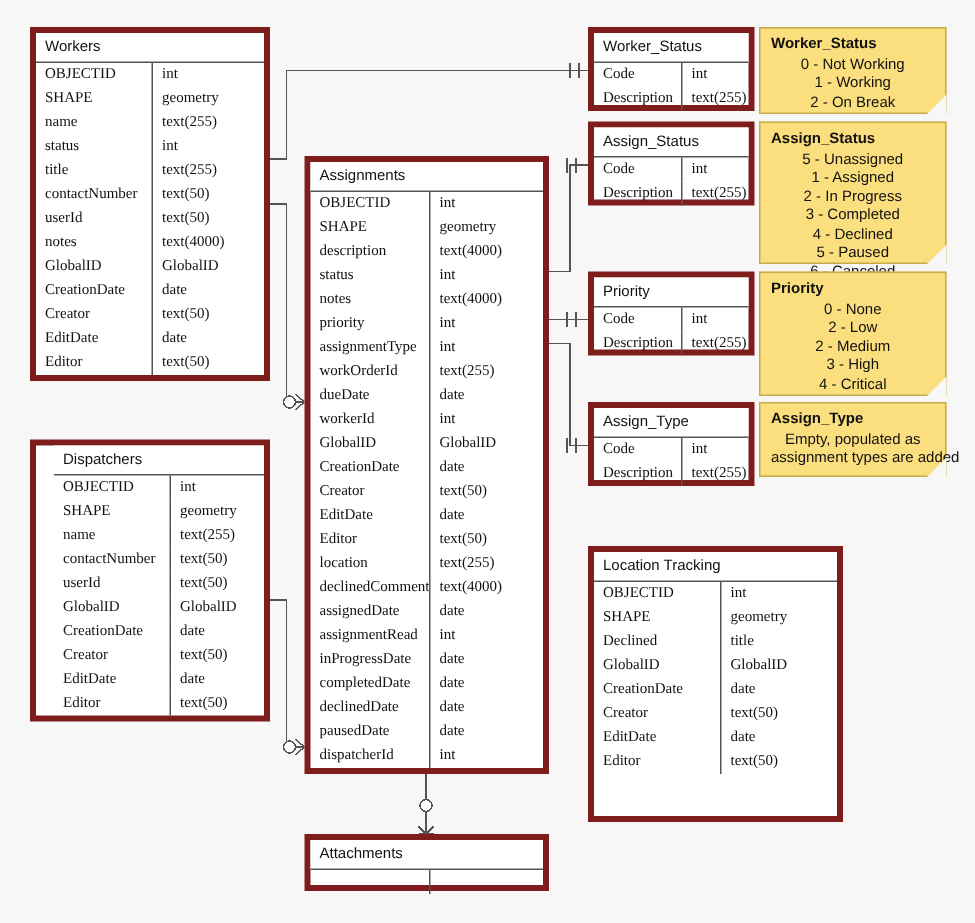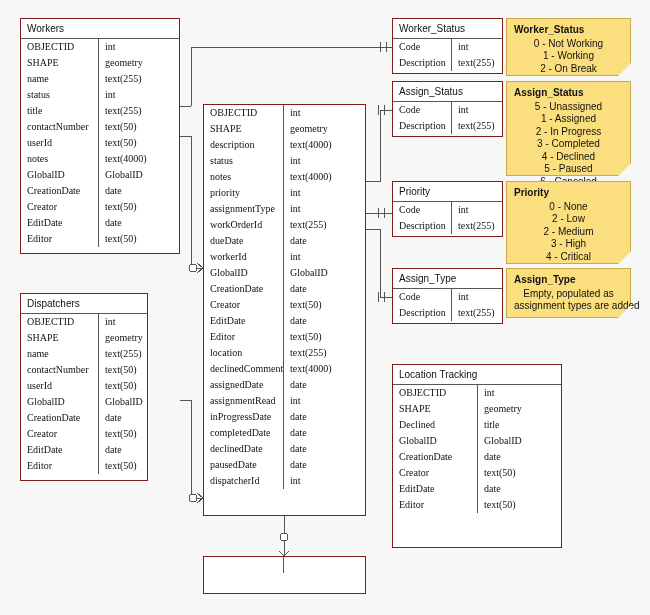--- a/index.html
+++ b/index.html
@@ -9,21 +9,21 @@
     font-family:"Liberation Sans", sans-serif;
     font-size:10px;
     color:#111;
     position:relative;
     overflow:hidden;
   }
   .canvas{position:absolute;left:0;top:0;width:650px;height:615px;}
   .entity{
     position:absolute;
     background:#ffffff;
-    border:1px solid #7f1d1d;
+    border:4px solid #7f1d1d;
     box-sizing:border-box;
   }
   .entity .title{
     height:20px;
     line-height:20px;
     padding-left:6px;
     border-bottom:1px solid #555;
     font-size:10px;
     color:#111;
     background:#fff;
@@ -176,21 +176,21 @@
           <div class="row">
             <div class="c1" style="width: 78px;">EditDate</div>
             <div class="c2">date</div>
           </div>
           <div class="row">
             <div class="c1" style="width: 78px;">Editor</div>
             <div class="c2">text(50)</div>
           </div>
         </div>
       </div>
-      <div class="entity" style="left: 20px; top: 293px; width: 128px; height: 188px;">
+      <div class="entity" style="left: 20px; top: 293px; width: 160px; height: 188px; padding-left: 12px;">
         <div class="title">Dispatchers</div>
         <div class="rows">
           <div class="row">
             <div class="c1" style="width: 78px;">OBJECTID</div>
             <div class="c2">int</div>
           </div>
           <div class="row">
             <div class="c1" style="width: 78px;">SHAPE</div>
             <div class="c2">geometry</div>
           </div>
@@ -222,20 +222,21 @@
             <div class="c1" style="width: 78px;">EditDate</div>
             <div class="c2">date</div>
           </div>
           <div class="row">
             <div class="c1" style="width: 78px;">Editor</div>
             <div class="c2">text(50)</div>
           </div>
         </div>
       </div>
       <div class="entity" style="left: 203px; top: 104px; width: 163px; height: 412px;">
+        <div class="title">Assignments</div>
         <div class="rows">
           <div class="row">
             <div class="c1" style="width: 80px;">OBJECTID</div>
             <div class="c2">int</div>
           </div>
           <div class="row">
             <div class="c1" style="width: 80px;">SHAPE</div>
             <div class="c2">geometry</div>
           </div>
           <div class="row">
@@ -411,20 +412,21 @@
             <div class="c1" style="width: 85px;">EditDate</div>
             <div class="c2">date</div>
           </div>
           <div class="row">
             <div class="c1" style="width: 85px;">Editor</div>
             <div class="c2">text(50)</div>
           </div>
         </div>
       </div>
       <div class="entity" style="left: 203px; top: 556px; width: 163px; height: 38px;">
+        <div class="title">Attachments</div>
         <div class="rows">
           <div class="row">
             <div class="c1" style="width: 80px;"></div>
             <div class="c2"></div>
           </div>
         </div>
       </div>
     </div>
 
   <div id="notes">

